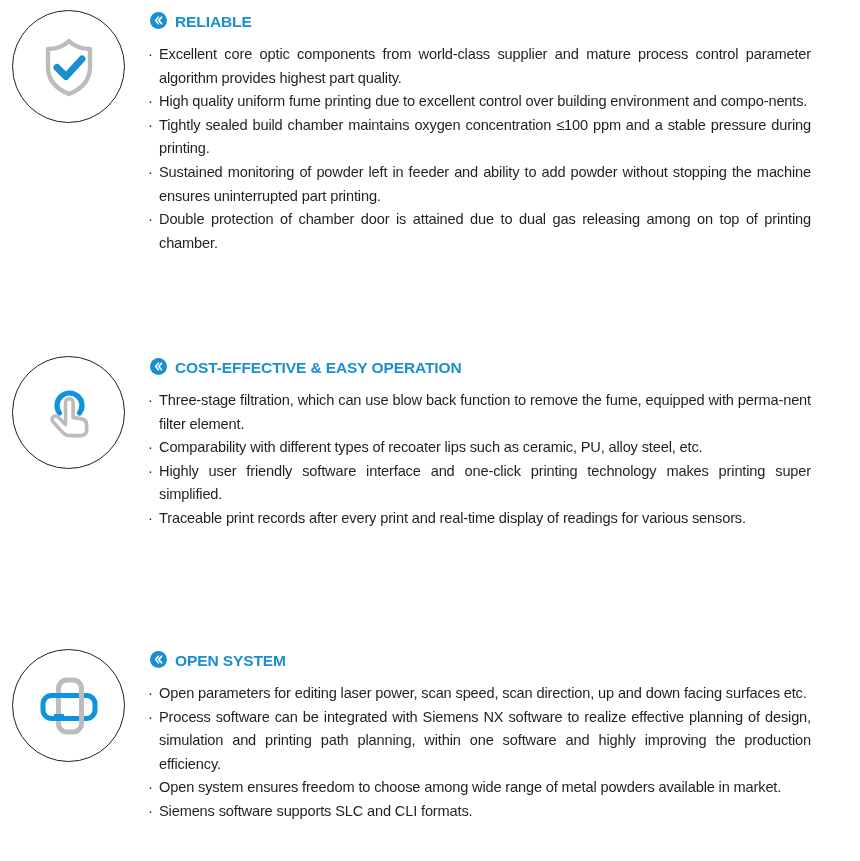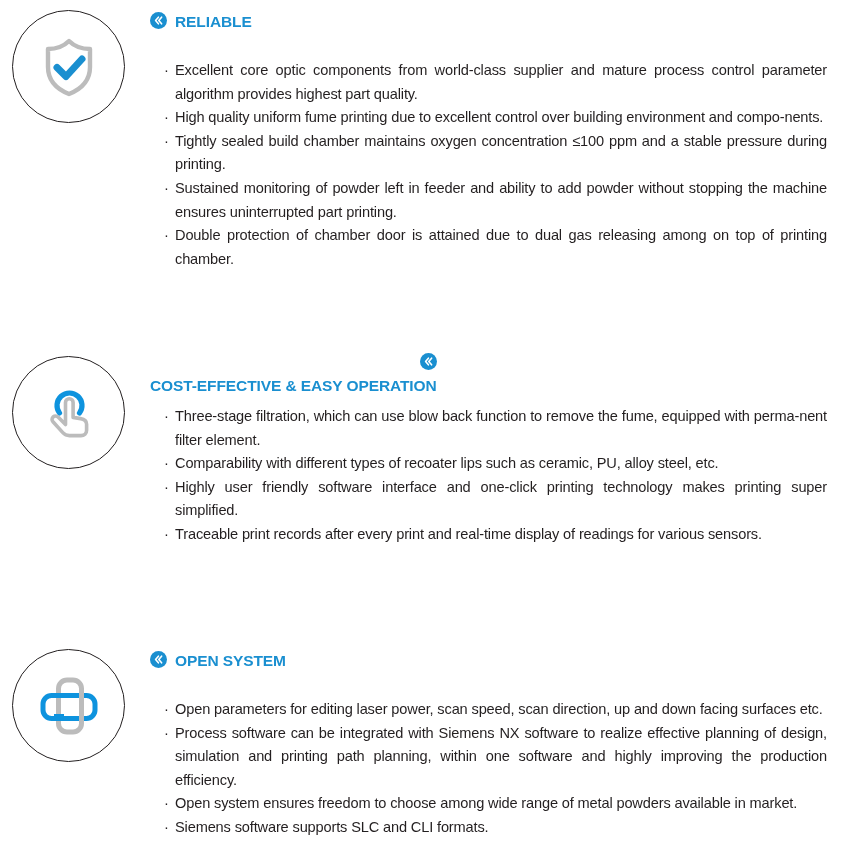--- a/index.html
+++ b/index.html
@@ -75,21 +75,21 @@
     color: #1a8fd0;
     white-space: nowrap;
     line-height: 1;
   }
 
   
   .bullet-list {
     position: absolute;
     left: 148px;
     width: 663px;
-    margin: 16px;
+    margin: 0;
     padding: 0;
     list-style: none;
   }
   .bullet-item {
     position: relative;
     padding-left: 11px;
     font-size: 14.6px;
     line-height: 23.6px;
     color: #231f20;
     text-align: justify;
@@ -164,21 +164,21 @@
                  L37.1 37.4
                  L44.6 38.6 C48.4 39.2 50.6 40.6 50.6 44.2
                  L50.6 50.2 C50.6 53.4 48.2 55.6 45.0 55.6
                  L33.4 55.6 C30.6 55.6 28.6 54.6 26.8 52.6
                  L17.0 41.8 C15.6 40.3 15.8 38.2 17.2 36.9
                  C18.6 35.6 20.8 35.7 22.1 37.1
                  L29.5 44.5 Z" fill="#ffffff" stroke="#bcbcbc" stroke-width="3.6" stroke-linejoin="round" stroke-linecap="round"></path>
       </svg>
     </div>
 
-    <div class="feature-head" style="top:7px;flex-direction:column;">
+    <div class="feature-head" style="top:7px;">
       <span class="chevron-badge">
         <svg width="11" height="11" viewBox="0 0 11 11" aria-hidden="true">
           <path d="M5.4 2.2 L2.6 5.5 L5.4 8.8" fill="none" stroke="#ffffff" stroke-width="1.6" stroke-linecap="round" stroke-linejoin="round"></path>
           <path d="M8.6 2.2 L5.8 5.5 L8.6 8.8" fill="none" stroke="#ffffff" stroke-width="1.6" stroke-linecap="round" stroke-linejoin="round"></path>
         </svg>
       </span>
       <span class="feature-title">COST-EFFECTIVE &amp; EASY OPERATION</span>
     </div>
 
     <ul class="bullet-list" style="top:43px;">

